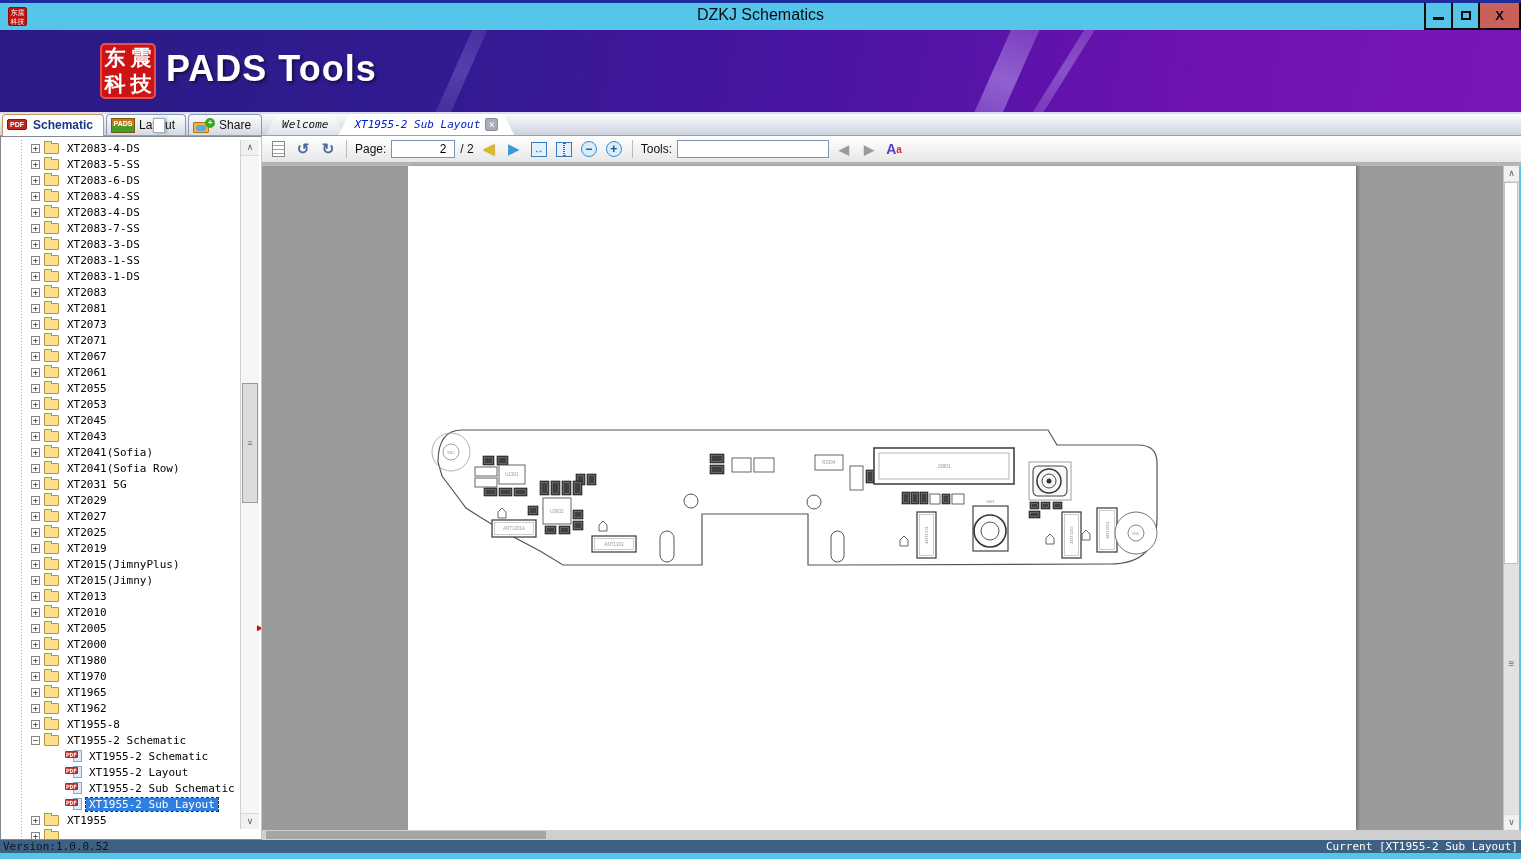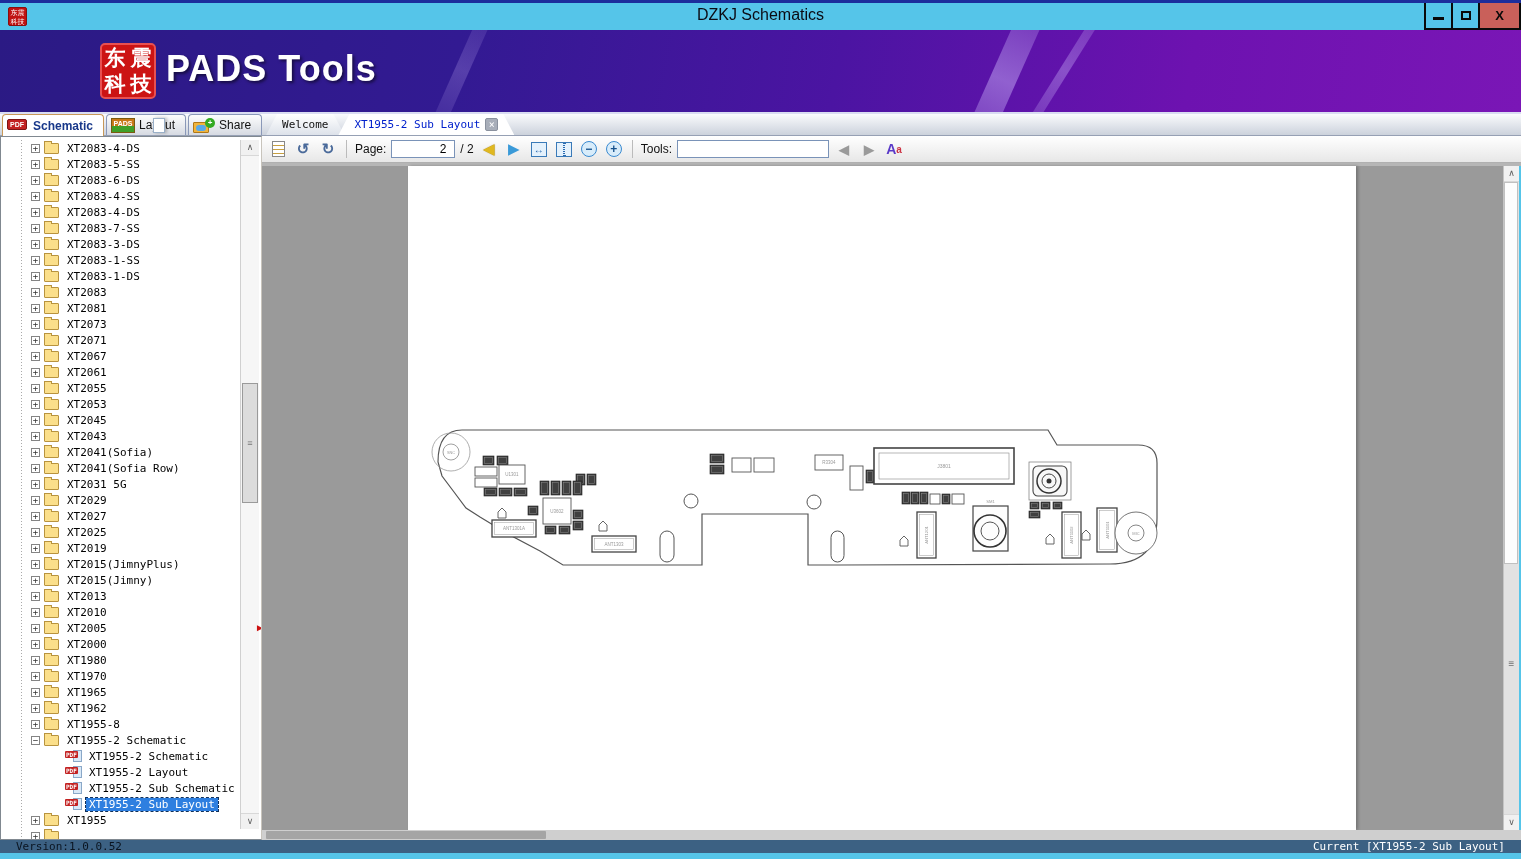--- a/index.html
+++ b/index.html
@@ -21,32 +21,32 @@
   .streak { position:absolute; background:linear-gradient(rgba(200,180,255,0.02),rgba(210,190,255,0.45),rgba(200,180,255,0.02)); transform:rotate(24deg); }
   .s1 { width:26px; height:260px; left:990px; top:-80px; }
   .s2 { width:9px; height:260px; left:1060px; top:-90px; transform:rotate(32deg); opacity:.8; }
   .s3 { width:14px; height:200px; left:455px; top:-60px; opacity:.5; }
   .logo { position:absolute; left:100px; top:13px; width:56px; height:56px; background:#cc1414; border:2px solid #e85050; border-radius:5px; display:grid; grid-template-columns:1fr 1fr; color:#fff; font-size:21px; line-height:26px; text-align:center; font-weight:bold; overflow:hidden; }
   .brand { position:absolute; left:166px; top:18px; color:#fff; font-size:36px; font-weight:bold; letter-spacing:1px; text-shadow:2px 2px 3px rgba(0,0,0,.5); }
   .tagline { position:absolute; left:788px; width:430px; top:23px; color:#f3eefb; font-size:25px; font-weight:bold; text-align:center; text-shadow:1px 2px 3px rgba(0,0,0,.55); white-space:nowrap; }
   .banner-underline { height:2px; background:#d9dcf2; flex:0 0 auto; }
 
   
-  .tabbar { height:22px; background:linear-gradient(#fafbfd,#ccd2dc); border-bottom:1px solid #96a0b4; display:flex; align-items:flex-start; flex:0 0 auto; position:relative; }
+  .tabbar { height:22px; background:linear-gradient(#fafbfd,#ccd2dc); border-bottom:1px solid #96a0b4; display:flex; align-items:center; flex:0 0 auto; position:relative; }
   .app-tab { height:21px; display:flex; align-items:center; gap:4px; padding:0 10px 0 4px; border:1px solid #8a98b8; border-bottom:none; border-radius:4px 4px 0 0; background:linear-gradient(#fdfdfd,#d6dae2); font-size:12px; color:#111; margin-left:2px; cursor:pointer; }
   .app-tab.active { background:#fff; border-color:#c89858; color:#18388a; font-weight:bold; height:22px; }
   .icon-pdfpage { position:relative; width:22px; height:15px; }
   .icon-pdfpage .page { position:absolute; right:0; top:0; width:12px; height:15px; background:#fff; border:1px solid #9ab0c8; }
   .icon-pdfpage .badge { position:absolute; left:0; top:1px; background:#c32222; color:#fff; font-size:7px; font-weight:bold; padding:1px 2px; border-radius:2px; border:1px solid #7d1414; }
   .icon-pads { width:24px; height:15px; background:linear-gradient(#c87818 55%,#3f9f28 55%); border:1px solid #7a5a10; color:#fff; font-size:7px; font-weight:bold; text-align:center; line-height:9px; }
   .icon-sharefolder { position:relative; width:22px; height:15px; }
   .icon-sharefolder .fold { position:absolute; left:0; bottom:0; width:16px; height:11px; background:#f0b43c; border:1px solid #b07818; border-radius:1px; }
   .icon-sharefolder .cloud { position:absolute; left:3px; bottom:2px; width:10px; height:6px; background:#58a8e8; border-radius:4px; }
   .icon-sharefolder .plus { position:absolute; right:0; top:0; width:10px; height:10px; background:#33aa22; border-radius:50%; color:#fff; font-size:8px; line-height:10px; text-align:center; font-weight:bold; }
-  .doc-tabs { display:flex; align-items:flex-end; margin-left:10px; }
+  .doc-tabs { display:flex; align-items:flex-end; margin-left:10px;font-style:italic; }
   .doc-tab { height:21px; display:flex; align-items:center; gap:5px; padding:0 16px; font-family:"DejaVu Sans Mono",monospace; font-size:11px; color:#111; background:linear-gradient(#ffffff,#dde2ea); clip-path:polygon(11px 0,calc(100% - 11px) 0,100% 100%,0 100%); margin-left:-6px; cursor:pointer; }
   .doc-tab.active { background:#fff; color:#0020cc; }
   .tab-close { width:13px; height:13px; background:#a8aeb9; border:1px solid #8a919e; color:#fff; font-size:10px; line-height:11px; text-align:center; border-radius:2px; cursor:pointer; }
 
   
   .bodyrow { flex:1 1 auto; display:flex; min-height:0; }
 
   
   .tree-panel { width:262px; flex:0 0 auto; background:#fff; border:1px solid #808890; border-right:1px solid #c8c4bc; position:relative; overflow:hidden; }
   .tree-body { position:absolute; left:0; top:3px; right:25px; bottom:0; overflow:hidden; background-image:repeating-linear-gradient(to bottom,#aaa 0 1px,transparent 1px 3px); background-size:1px 100%; background-position:20px 0; background-repeat:no-repeat; }
@@ -96,21 +96,21 @@
   
   .v-scroll { position:absolute; right:0; top:0; bottom:0; width:18px; background:#e2e2e2; border-left:1px solid #c4c4c4; border-right:2px solid #55c5e9; }
   .v-thumb { position:absolute; left:0; right:1px; top:16px; height:382px; background:#fdfdfd; border:1px solid #c0c0c0; cursor:pointer; }
   .v-grip { position:absolute; left:0; right:0; top:492px; text-align:center; color:#707070; font-size:10px; }
 
   
   .h-strip { height:10px; flex:0 0 auto; background:#cfcfcf; position:relative; }
   .h-thumb { position:absolute; left:4px; top:1px; width:280px; height:8px; background:#a5a5a5; border-radius:1px; cursor:pointer; }
 
   
-  .statusbar { height:13px; flex:0 0 auto; background:#3c6183; display:flex; justify-content:space-between; align-items:flex-start; font-family:"DejaVu Sans Mono",monospace; font-size:11px; padding:0 16px; overflow:hidden; }
+  .statusbar { height:13px; flex:0 0 auto; background:#3c6183; display:flex; justify-content:space-between; align-items:flex-start; font-family:"DejaVu Sans Mono",monospace; font-size:11px; padding:0 3px; overflow:hidden; }
   .status-left { color:#0a1420; }
   .status-right { color:#ffffff; }
   .bottom-strip { height:6px; flex:0 0 auto; background:#55c5e9; }
 </style>
 </head>
 <body>
 
 <div class="window">
 
   <div class="titlebar">

